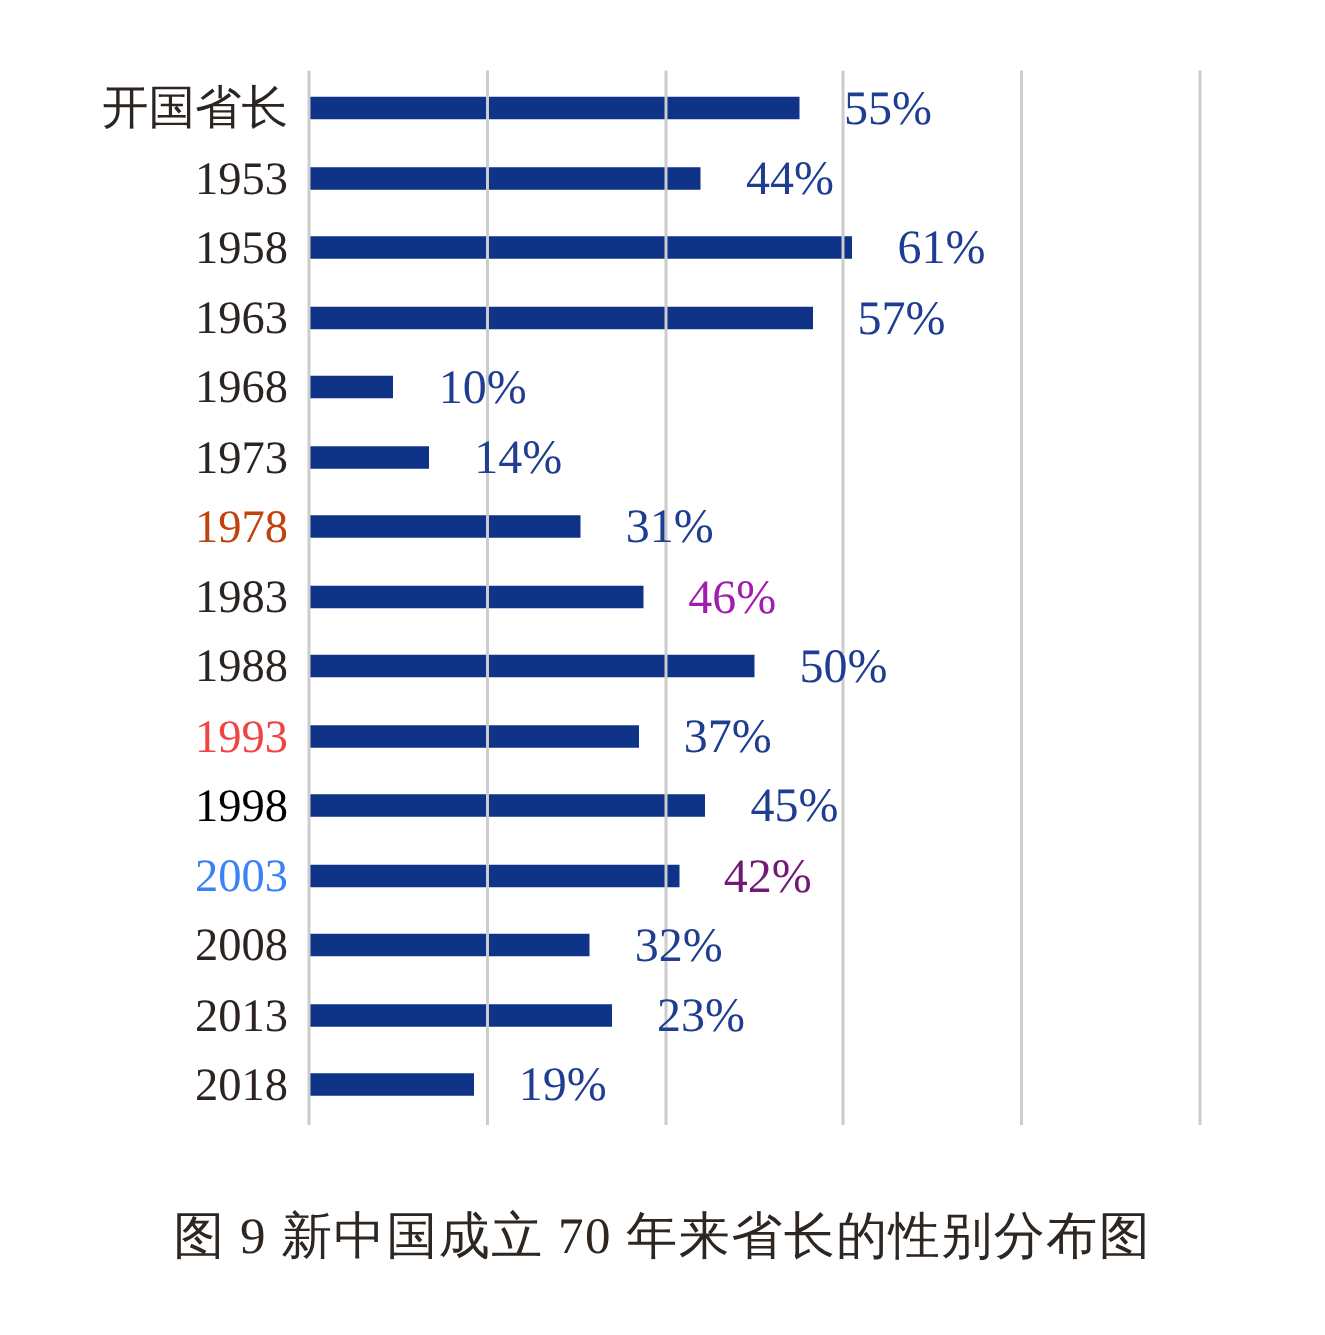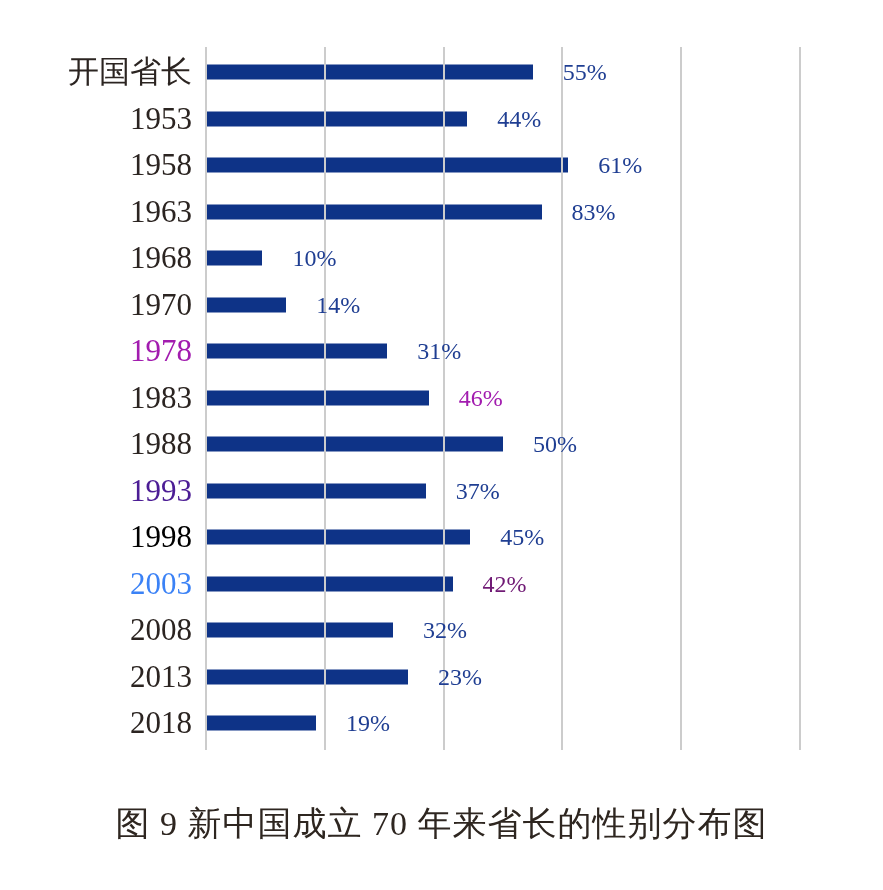--- a/index.html
+++ b/index.html
@@ -49,21 +49,21 @@
     left: 206px;
     top: 50%;
     transform: translateY(-50%);
     height: 15px;
     z-index: 2;
   }
   .value-label {
     position: absolute;
     top: 50%;
     transform: translateY(-50%);
-    font-size: 24px;
+    font-size: 32px;
     white-space: nowrap;
     z-index: 4;
   }
   #figure-caption {
     position: absolute;
     left: 0;
     top: 801px;
     width: 883px;
     text-align: center;
     font-size: 34px;
@@ -88,49 +88,49 @@
         <span class="value-label" style="left: 497.36px; color: rgb(31, 62, 146);">44%</span>
       </div>
       <div class="bar-row" style="top: 95px;">
         <span class="category-label" style="color: rgb(43, 36, 33);">1958</span>
         <div class="bar" style="width: 362.34px; background: rgb(14, 51, 135);"></div>
         <span class="value-label" style="left: 598.34px; color: rgb(31, 62, 146);">61%</span>
       </div>
       <div class="bar-row" style="top: 141.5px;">
         <span class="category-label" style="color: rgb(43, 36, 33);">1963</span>
         <div class="bar" style="width: 335.61px; background: rgb(14, 51, 135);"></div>
-        <span class="value-label" style="left: 571.61px; color: rgb(31, 62, 146);">83%</span>
+        <span class="value-label" style="left: 571.61px; color: rgb(31, 62, 146);">57%</span>
       </div>
       <div class="bar-row" style="top: 188px;">
         <span class="category-label" style="color: rgb(43, 36, 33);">1968</span>
         <div class="bar" style="width: 56.43px; background: rgb(14, 51, 135);"></div>
         <span class="value-label" style="left: 292.43px; color: rgb(31, 62, 146);">10%</span>
       </div>
       <div class="bar-row" style="top: 234.5px;">
-        <span class="category-label" style="color: rgb(43, 36, 33);">1970</span>
+        <span class="category-label" style="color: rgb(43, 36, 33);">1973</span>
         <div class="bar" style="width: 80.19px; background: rgb(14, 51, 135);"></div>
         <span class="value-label" style="left: 316.19px; color: rgb(31, 62, 146);">14%</span>
       </div>
       <div class="bar-row" style="top: 281px;">
-        <span class="category-label" style="color: #a21caf;">1978</span>
+        <span class="category-label" style="color: #c2410c;">1978</span>
         <div class="bar" style="width: 181.17px; background: rgb(14, 51, 135);"></div>
         <span class="value-label" style="left: 417.17px; color: rgb(31, 62, 146);">31%</span>
       </div>
       <div class="bar-row" style="top: 327.5px;">
         <span class="category-label" style="color: rgb(43, 36, 33);">1983</span>
         <div class="bar" style="width: 222.75px; background: rgb(14, 51, 135);"></div>
         <span class="value-label" style="left: 458.75px; color: #a21caf;">46%</span>
       </div>
       <div class="bar-row" style="top: 374px;">
         <span class="category-label" style="color: rgb(43, 36, 33);">1988</span>
         <div class="bar" style="width: 297px; background: rgb(14, 51, 135);"></div>
         <span class="value-label" style="left: 533px; color: rgb(31, 62, 146);">50%</span>
       </div>
       <div class="bar-row" style="top: 420.5px;">
-        <span class="category-label" style="color: #4c1d95;">1993</span>
+        <span class="category-label" style="color: #ef4444;">1993</span>
         <div class="bar" style="width: 219.78px; background: rgb(14, 51, 135);"></div>
         <span class="value-label" style="left: 455.78px; color: rgb(31, 62, 146);">37%</span>
       </div>
       <div class="bar-row" style="top: 467px;">
         <span class="category-label" style="color: #000000; font-family: Liberation Serif, serif;">1998</span>
         <div class="bar" style="width: 264.33px; background: rgb(14, 51, 135);"></div>
         <span class="value-label" style="left: 500.33px; color: rgb(31, 62, 146);">45%</span>
       </div>
       <div class="bar-row" style="top: 513.5px;">
         <span class="category-label" style="color: #3b82f6;">2003</span>

